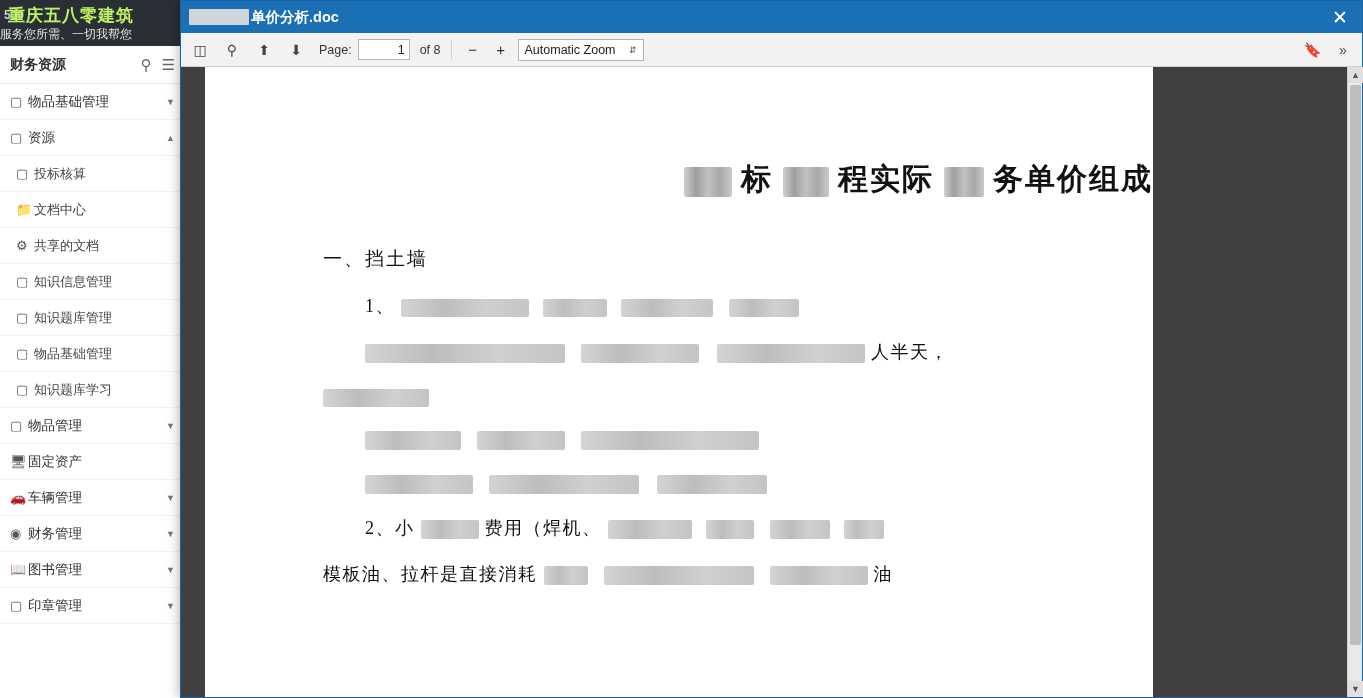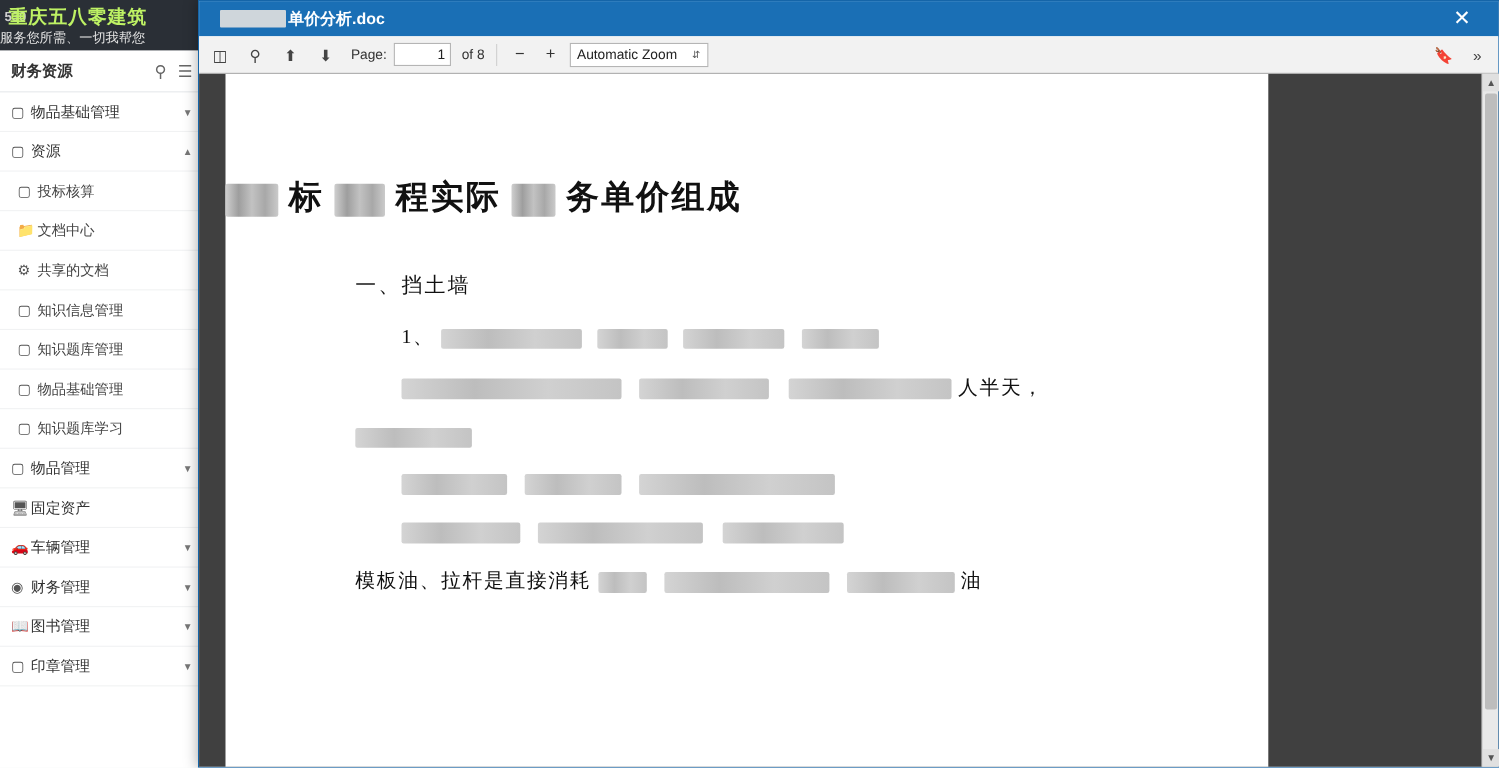--- a/index.html
+++ b/index.html
@@ -109,21 +109,21 @@
   }
 
   
   .pdfwin {
     position: absolute; left: 180px; top: 0; width: 1183px; height: 698px;
     background: #ffffff; border: 1px solid #1565a8;
     box-shadow: 0 0 12px rgba(0,0,0,.35);
   }
   .pdf-title {
     height: 32px; background: #1a6fb5; color: #fff;
-    display: flex; align-items: center; padding: 0 19px;
+    display: flex; align-items: center; padding: 0 8px;
   }
   .pdf-title-redact {
     width: 60px; height: 16px; background: #cfd6db; margin-right: 2px; border-radius: 1px;
   }
   .pdf-title-text { font-size: 14.5px; font-weight: bold; white-space: nowrap; }
   .pdf-title-spacer { flex: 1; }
   .pdf-close {
     width: 28px; height: 28px; display: flex; align-items: center;
     justify-content: center; font-size: 19px; color: #fff;
   }
@@ -157,21 +157,21 @@
 
   .pdf-body {
     position: absolute; left: 0; right: 0; top: 66px; bottom: 0;
     background: #404040; overflow: hidden;
   }
   .pdf-page {
     position: absolute; left: 24px; top: 0; width: 948px; height: 632px;
     background: #ffffff;
   }
   .doc-title {
-    text-align: left; margin-top: 92px; font-size: 30px; font-weight: bold;
+    text-align: right; margin-top: 92px; font-size: 30px; font-weight: bold;
     color: #111; font-family: "Liberation Serif", serif; letter-spacing: 2px;
     position: relative; white-space: nowrap;
   }
   .doc-h1 {
     margin: 46px 17px 0 118px; font-size: 19px; color: #111;
     font-family: "Liberation Serif", serif; letter-spacing: 2px;
   }
   .doc-p {
     margin: 22px 0 0 118px; font-size: 18px; color: #111;
     font-family: "Liberation Serif", serif; letter-spacing: 1.5px;
@@ -477,20 +477,29 @@
           <span class="redact" style="width:88px;height:19px;margin-left:10px;"></span>
           <span class="redact" style="width:178px;height:19px;margin-left:10px;"></span>
         </div>
 
         <div class="doc-p indent2">
           <span class="redact" style="width:108px;height:19px;"></span>
           <span class="redact" style="width:150px;height:19px;margin-left:10px;"></span>
           <span class="redact" style="width:110px;height:19px;margin-left:12px;"></span>
         </div>
 
+        <div class="doc-p indent2">
+          <span>2、小</span>
+          <span class="redact" style="width:58px;height:19px;"></span>
+          <span>费用（焊机、</span>
+          <span class="redact" style="width:84px;height:19px;"></span>
+          <span class="redact" style="width:48px;height:19px;margin-left:8px;"></span>
+          <span class="redact" style="width:60px;height:19px;margin-left:10px;"></span>
+          <span class="redact" style="width:40px;height:19px;margin-left:8px;"></span>
+        </div>
 
 
         <div class="doc-p flush">
           <span>模板油、拉杆是直接消耗</span>
           <span class="redact" style="width:44px;height:19px;"></span>
           <span class="redact" style="width:150px;height:19px;margin-left:10px;"></span>
           <span class="redact" style="width:98px;height:19px;margin-left:10px;"></span>
           <span>油</span>
         </div>
 

